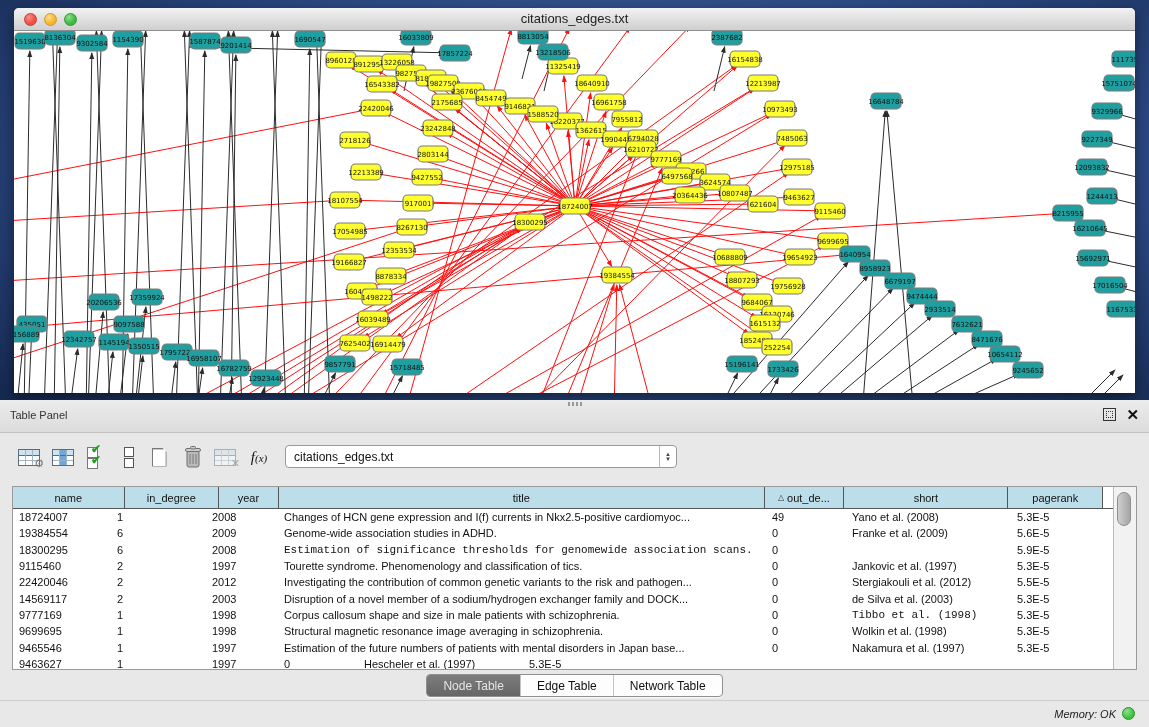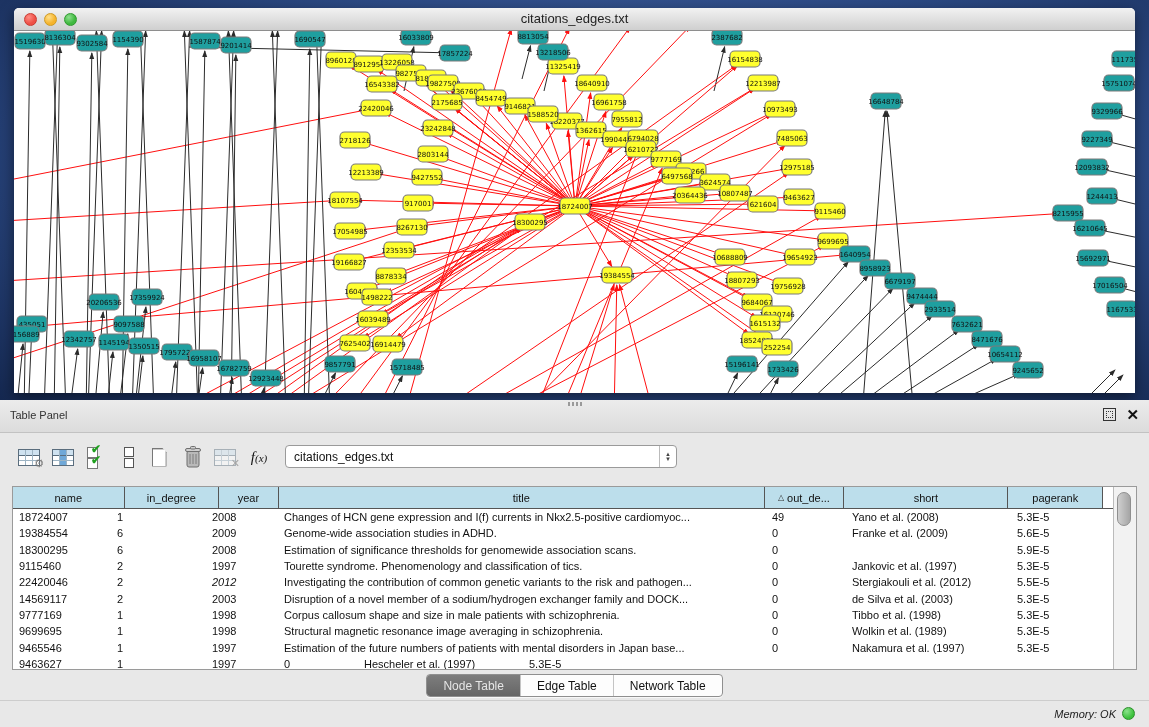--- a/index.html
+++ b/index.html
@@ -839,68 +839,68 @@
             <div class="td" style="width: 72px;">2009</div>
             <div class="td" style="width: 488px;">Genome-wide association studies in ADHD.</div>
             <div class="td" style="width: 80px;">0</div>
             <div class="td" style="width: 165px; text-align: center;">Franke et al. (2009)</div>
             <div class="td" style="width: 95px;">5.6E-5</div>
           </div>
           <div class="tr">
             <div class="td" style="width: 98px;">18300295</div>
             <div class="td" style="width: 95px;">6</div>
             <div class="td" style="width: 72px;">2008</div>
-            <div class="td" style="width: 488px;">Estimation of significance thresholds for genomewide association scans.</div>
+            <div class="td" style="width: 488px; font-family: Liberation Mono, monospace;">Estimation of significance thresholds for genomewide association scans.</div>
             <div class="td" style="width: 80px;">0</div>
             <div class="td" style="width: 165px; margin-top: 18px;">Dudbridge et al. (2008)</div>
             <div class="td" style="width: 95px;">5.9E-5</div>
           </div>
           <div class="tr">
             <div class="td" style="width: 98px;">9115460</div>
             <div class="td" style="width: 95px;">2</div>
             <div class="td" style="width: 72px;">1997</div>
             <div class="td" style="width: 488px;">Tourette syndrome. Phenomenology and classification of tics.</div>
             <div class="td" style="width: 80px;">0</div>
             <div class="td" style="width: 165px;">Jankovic et al. (1997)</div>
             <div class="td" style="width: 95px;">5.3E-5</div>
           </div>
           <div class="tr">
             <div class="td" style="width: 98px;">22420046</div>
             <div class="td" style="width: 95px;">2</div>
-            <div class="td" style="width: 72px; font-style: italic;">2012</div>
+            <div class="td" style="width: 72px;">2012</div>
             <div class="td" style="width: 488px;">Investigating the contribution of common genetic variants to the risk and pathogen...</div>
             <div class="td" style="width: 80px;">0</div>
             <div class="td" style="width: 165px;">Stergiakouli et al. (2012)</div>
             <div class="td" style="width: 95px;">5.5E-5</div>
           </div>
           <div class="tr">
             <div class="td" style="width: 98px;">14569117</div>
             <div class="td" style="width: 95px;">2</div>
             <div class="td" style="width: 72px;">2003</div>
             <div class="td" style="width: 488px;">Disruption of a novel member of a sodium/hydrogen exchanger family and DOCK...</div>
             <div class="td" style="width: 80px;">0</div>
             <div class="td" style="width: 165px;">de Silva et al. (2003)</div>
             <div class="td" style="width: 95px;">5.3E-5</div>
           </div>
           <div class="tr">
             <div class="td" style="width: 98px;">9777169</div>
             <div class="td" style="width: 95px;">1</div>
             <div class="td" style="width: 72px;">1998</div>
             <div class="td" style="width: 488px;">Corpus callosum shape and size in male patients with schizophrenia.</div>
             <div class="td" style="width: 80px;">0</div>
-            <div class="td" style="width: 165px;">Tibbo et al. (1998)</div>
+            <div class="td" style="width: 165px; font-family: Liberation Mono, monospace;">Tibbo et al. (1998)</div>
             <div class="td" style="width: 95px;">5.3E-5</div>
           </div>
           <div class="tr">
             <div class="td" style="width: 98px;">9699695</div>
             <div class="td" style="width: 95px;">1</div>
             <div class="td" style="width: 72px;">1998</div>
             <div class="td" style="width: 488px;">Structural magnetic resonance image averaging in schizophrenia.</div>
             <div class="td" style="width: 80px;">0</div>
-            <div class="td" style="width: 165px;">Wolkin et al. (1989)</div>
+            <div class="td" style="width: 165px;">Wolkin et al. (1998)</div>
             <div class="td" style="width: 95px;">5.3E-5</div>
           </div>
           <div class="tr">
             <div class="td" style="width: 98px;">9465546</div>
             <div class="td" style="width: 95px;">1</div>
             <div class="td" style="width: 72px;">1997</div>
             <div class="td" style="width: 488px;">Estimation of the future numbers of patients with mental disorders in Japan base...</div>
             <div class="td" style="width: 80px;">0</div>
             <div class="td" style="width: 165px;">Nakamura et al. (1997)</div>
             <div class="td" style="width: 95px;">5.3E-5</div>

